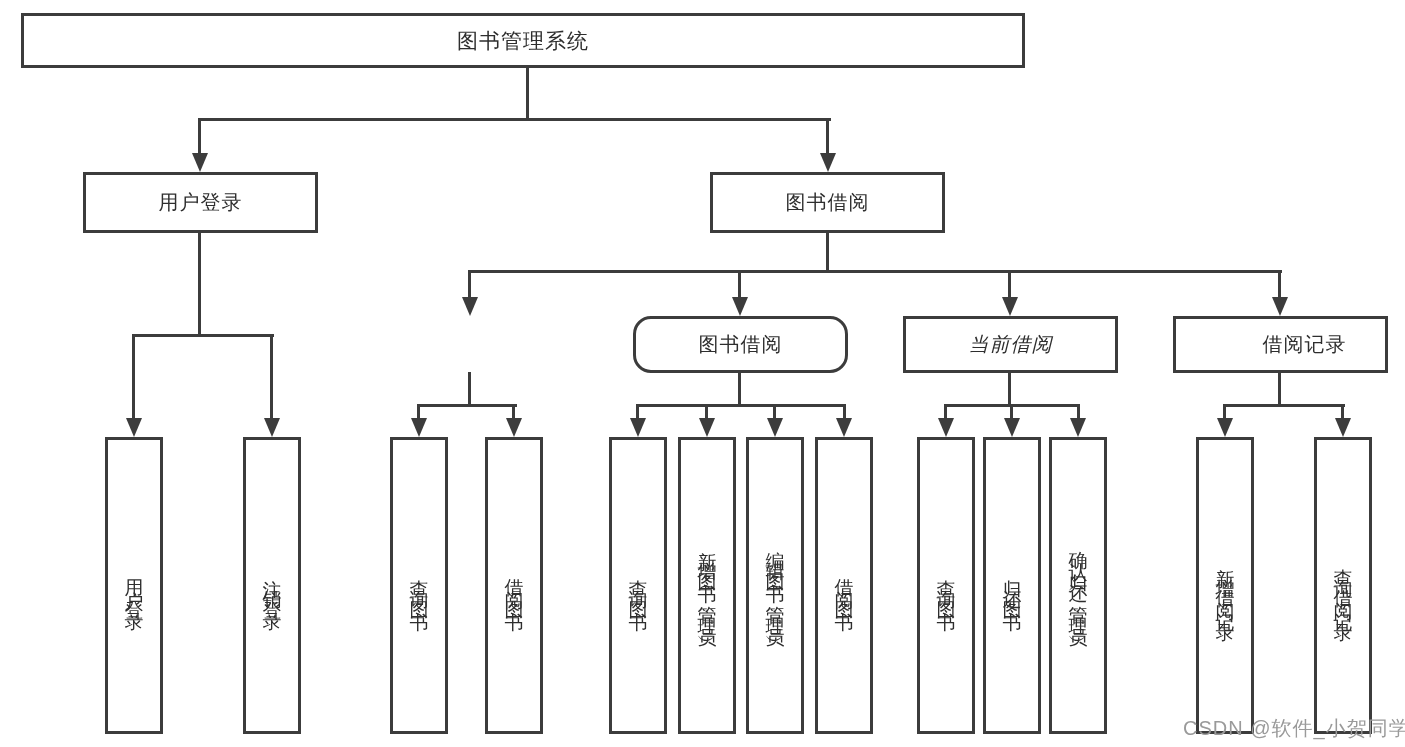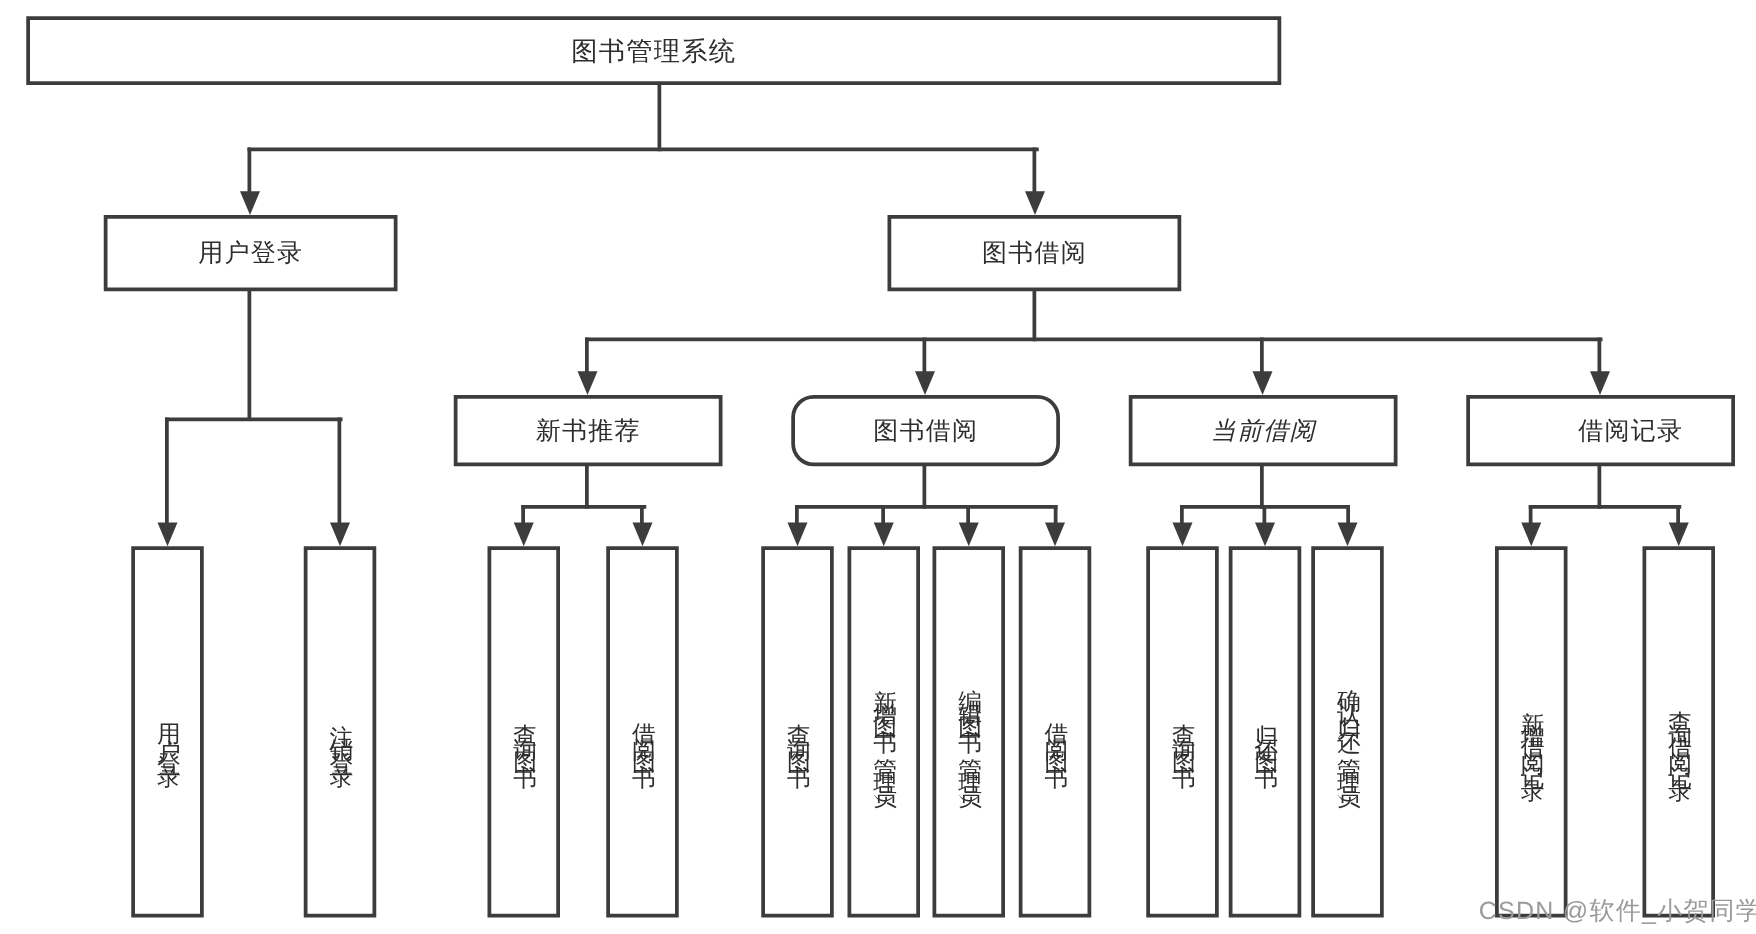--- a/index.html
+++ b/index.html
@@ -69,21 +69,20 @@
   <div class="hl" style="left:468px;top:270px;width:814px;"></div>
   <div class="vl" style="left:468px;top:270px;height:28px;"></div>
   <div class="ar" style="left:462px;top:297px;"></div>
   <div class="vl" style="left:738px;top:270px;height:28px;"></div>
   <div class="ar" style="left:732px;top:297px;"></div>
   <div class="vl" style="left:1008px;top:270px;height:28px;"></div>
   <div class="ar" style="left:1002px;top:297px;"></div>
   <div class="vl" style="left:1278px;top:270px;height:28px;"></div>
   <div class="ar" style="left:1272px;top:297px;"></div>
 
-  <div class="box l3box" style="left:363px;">新书推荐</div>
   <div class="box l3box" style="left:633px;border-radius:18px;">图书借阅</div>
   <div class="box l3box" style="left:903px;font-style:italic;">当前借阅</div>
   <div class="box l3box" style="left:1173px;padding-left:48px;">借阅记录</div>
 
   <div class="vl" style="left:468px;top:372px;height:35px;"></div>
   <div class="hl" style="left:417px;top:404px;width:100px;"></div>
   <div class="vl" style="left:417px;top:404px;height:16px;"></div>
   <div class="ar" style="left:411px;top:418px;"></div>
   <div class="vl" style="left:512px;top:404px;height:16px;"></div>
   <div class="ar" style="left:506px;top:418px;"></div>

